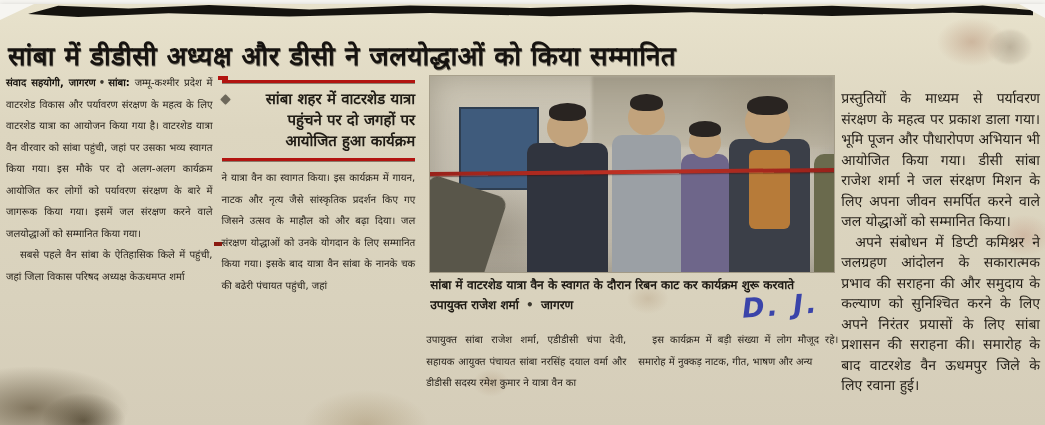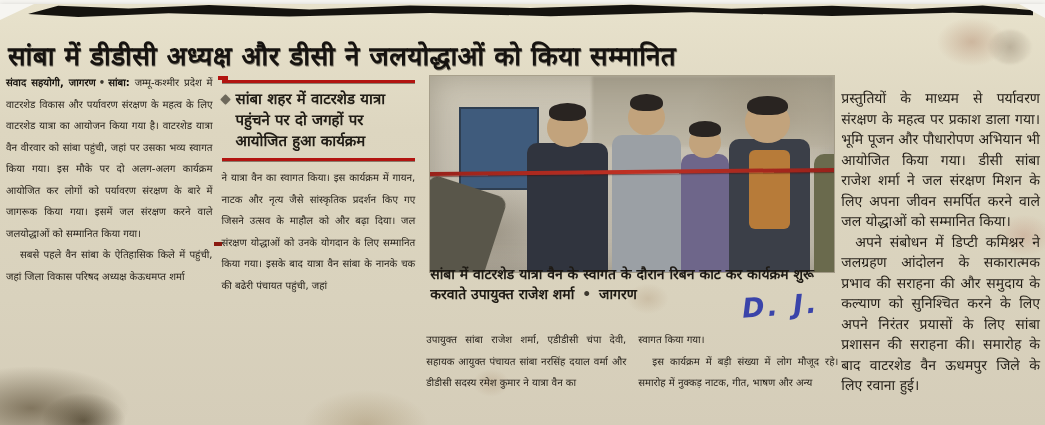--- a/index.html
+++ b/index.html
@@ -61,21 +61,21 @@
   .sep-dot{font-weight:bold;padding:0 3px;color:#3c382e;}
 
   .col1{width:210px;}
   .col2{width:197px;padding-top:2px;}
   .colmid{width:415px;position:relative;}
   .col5{width:202px;}
   .col5 .coltext{font-size:14px;line-height:20.5px;margin-top:16px;}
 
   
   .rule{border:0;border-top:3px solid #b21410;box-shadow:0 1px 0 rgba(40,10,5,.45);margin:6px 0;}
-  .bullets{margin:4px 0 6px 0;}
+  .bullets{margin:4px 0 6px 0;text-align:right;}
   .bullet-item{display:flex;gap:7px;margin:6px 0;font-size:15px;line-height:21px;font-weight:600;color:#201c15;}
   .bullet-marker{flex:0 0 auto;width:7px;height:7px;margin-top:7px;background:#6d685a;transform:rotate(45deg);box-shadow:0 0 1px #3c382e;}
 
   
   .photo{
     position:absolute;left:6px;top:4px;width:404px;height:196px;overflow:hidden;
     background:
       radial-gradient(120px 80px at 85% 20%, rgba(150,130,100,.5), rgba(150,130,100,0) 70%),
       radial-gradient(100px 70px at 15% 80%, rgba(120,110,90,.45), rgba(120,110,90,0) 70%),
       linear-gradient(180deg,#cdc6b2 0%,#c6bfae 45%,#b9b2a2 100%);
@@ -85,22 +85,22 @@
   .photo *{position:absolute;}
   .ph-bluepanel{left:7%;top:16%;width:19%;height:40%;background:#3b5c82;border:2px solid #2c3e55;filter:blur(.5px);}
   .ph-wall{left:40%;top:0;width:60%;height:36%;background:linear-gradient(180deg,#8d856f,#b7af99);opacity:.55;filter:blur(1.5px);}
   .ph-fig{border-radius:10px 10px 0 0;filter:blur(.7px);}
   .ph-head{border-radius:50%;background:#c7a274;filter:blur(.4px);}
   .ph-hair{border-radius:50% 50% 40% 40%;background:#2a2420;filter:blur(.4px);}
   .ribbon{left:-2%;top:48%;width:104%;height:4px;background:linear-gradient(90deg,#a81d14,#d32b1c,#a81d14);transform:rotate(-.6deg);box-shadow:0 1px 1px rgba(80,10,5,.5);}
 
   
   .caption{
-    position:absolute;left:6px;top:192px;width:404px;
-    font-size:14px;line-height:20px;font-weight:bold;color:#1d1913;text-align:left;
+    position:absolute;left:6px;top:203px;width:404px;
+    font-size:12px;line-height:20px;font-weight:bold;color:#1d1913;text-align:left;
   }
   .credit{font-weight:bold;}
   .handwriting{
     position:absolute;left:318px;top:218px;
     font-size:27px;font-style:italic;font-weight:bold;color:#2935a8;
     transform:rotate(-4deg);letter-spacing:3px;opacity:.9;
   }
 
   
   .subcols{position:absolute;left:2px;top:257px;width:412px;display:flex;gap:12px;}
@@ -188,21 +188,20 @@
         <span class="credit">जागरण</span>
       </div>
 
       <div class="handwriting">D. J.</div>
 
       <div class="subcols">
         <div class="subcol coltext">
           <p>उपायुक्त सांबा राजेश शर्मा, एडीडीसी चंपा देवी, सहायक आयुक्त पंचायत सांबा नरसिंह दयाल वर्मा और डीडीसी सदस्य रमेश कुमार ने यात्रा वैन का</p>
         </div>
         <div class="subcol coltext">
-          <p>स्वागत किया गया।</p>
           <p class="indent">इस कार्यक्रम में बड़ी संख्या में लोग मौजूद रहे। समारोह में नुक्कड़ नाटक, गीत, भाषण और अन्य</p>
         </div>
       </div>
     </div>
 
     <div class="col5">
       <div class="coltext">
         <p>प्रस्तुतियों के माध्यम से पर्यावरण संरक्षण के महत्व पर प्रकाश डाला गया। भूमि पूजन और पौधारोपण अभियान भी आयोजित किया गया। डीसी सांबा राजेश शर्मा ने जल संरक्षण मिशन के लिए अपना जीवन समर्पित करने वाले जल योद्धाओं को सम्मानित किया।</p>
         <p class="indent">अपने संबोधन में डिप्टी कमिश्नर ने जलग्रहण आंदोलन के सकारात्मक प्रभाव की सराहना की और समुदाय के कल्याण को सुनिश्चित करने के लिए अपने निरंतर प्रयासों के लिए सांबा प्रशासन की सराहना की। समारोह के बाद वाटरशेड वैन ऊधमपुर जिले के लिए रवाना हुई।</p>
       </div>

